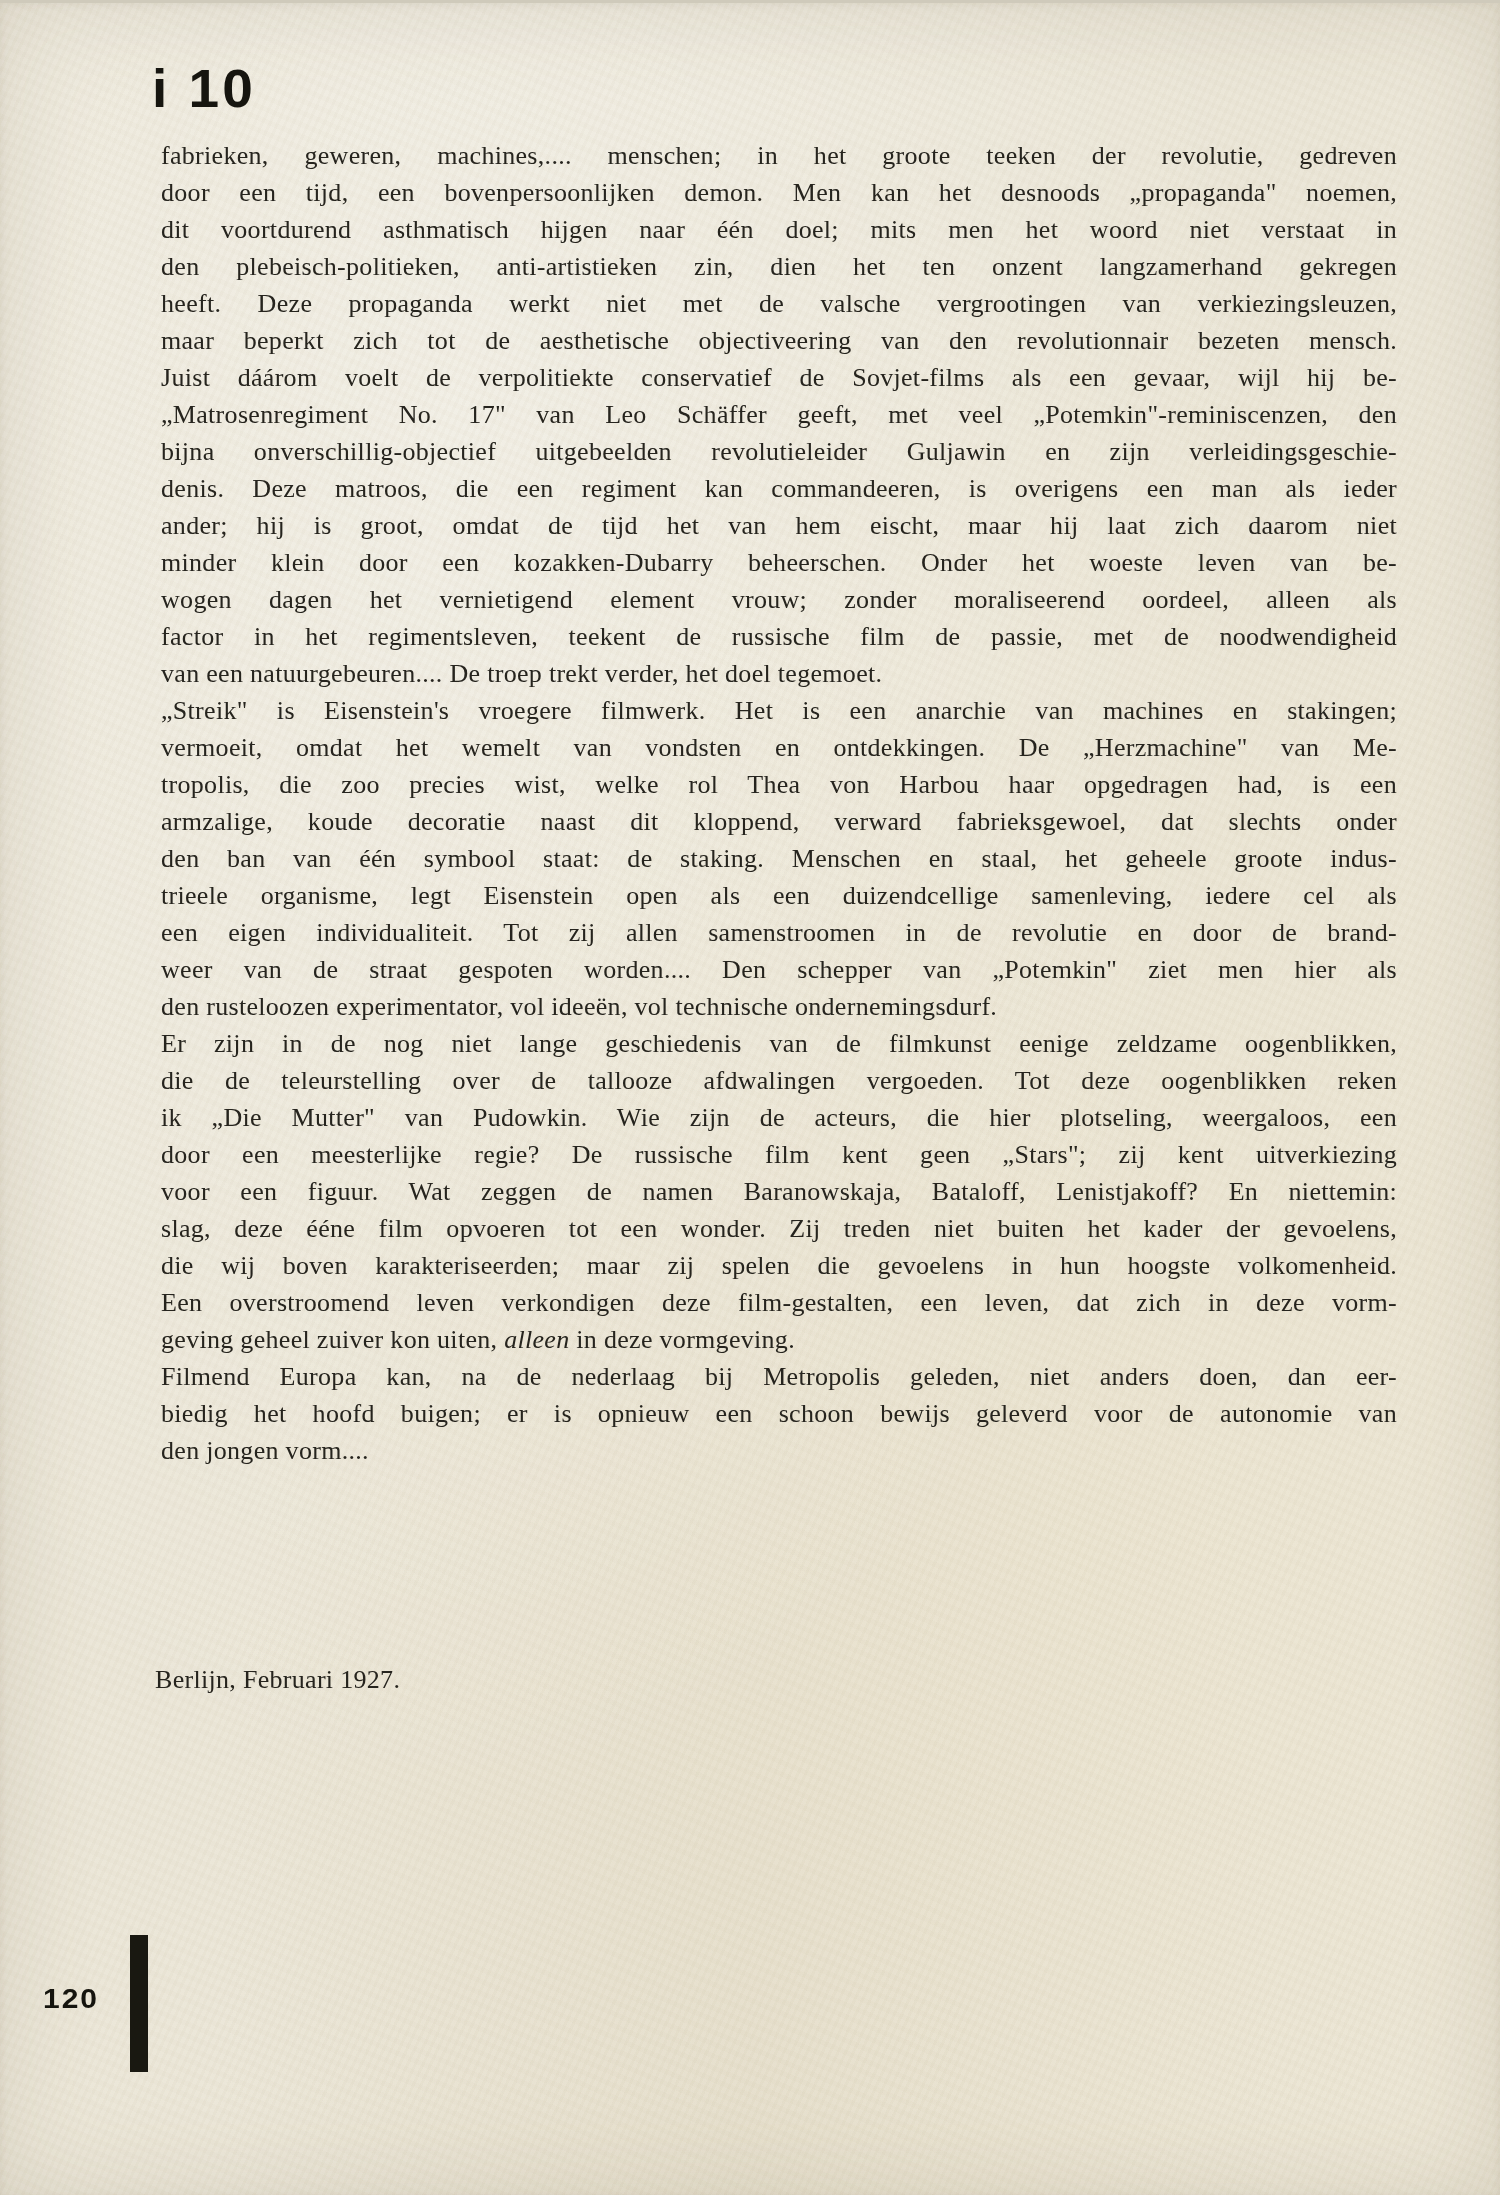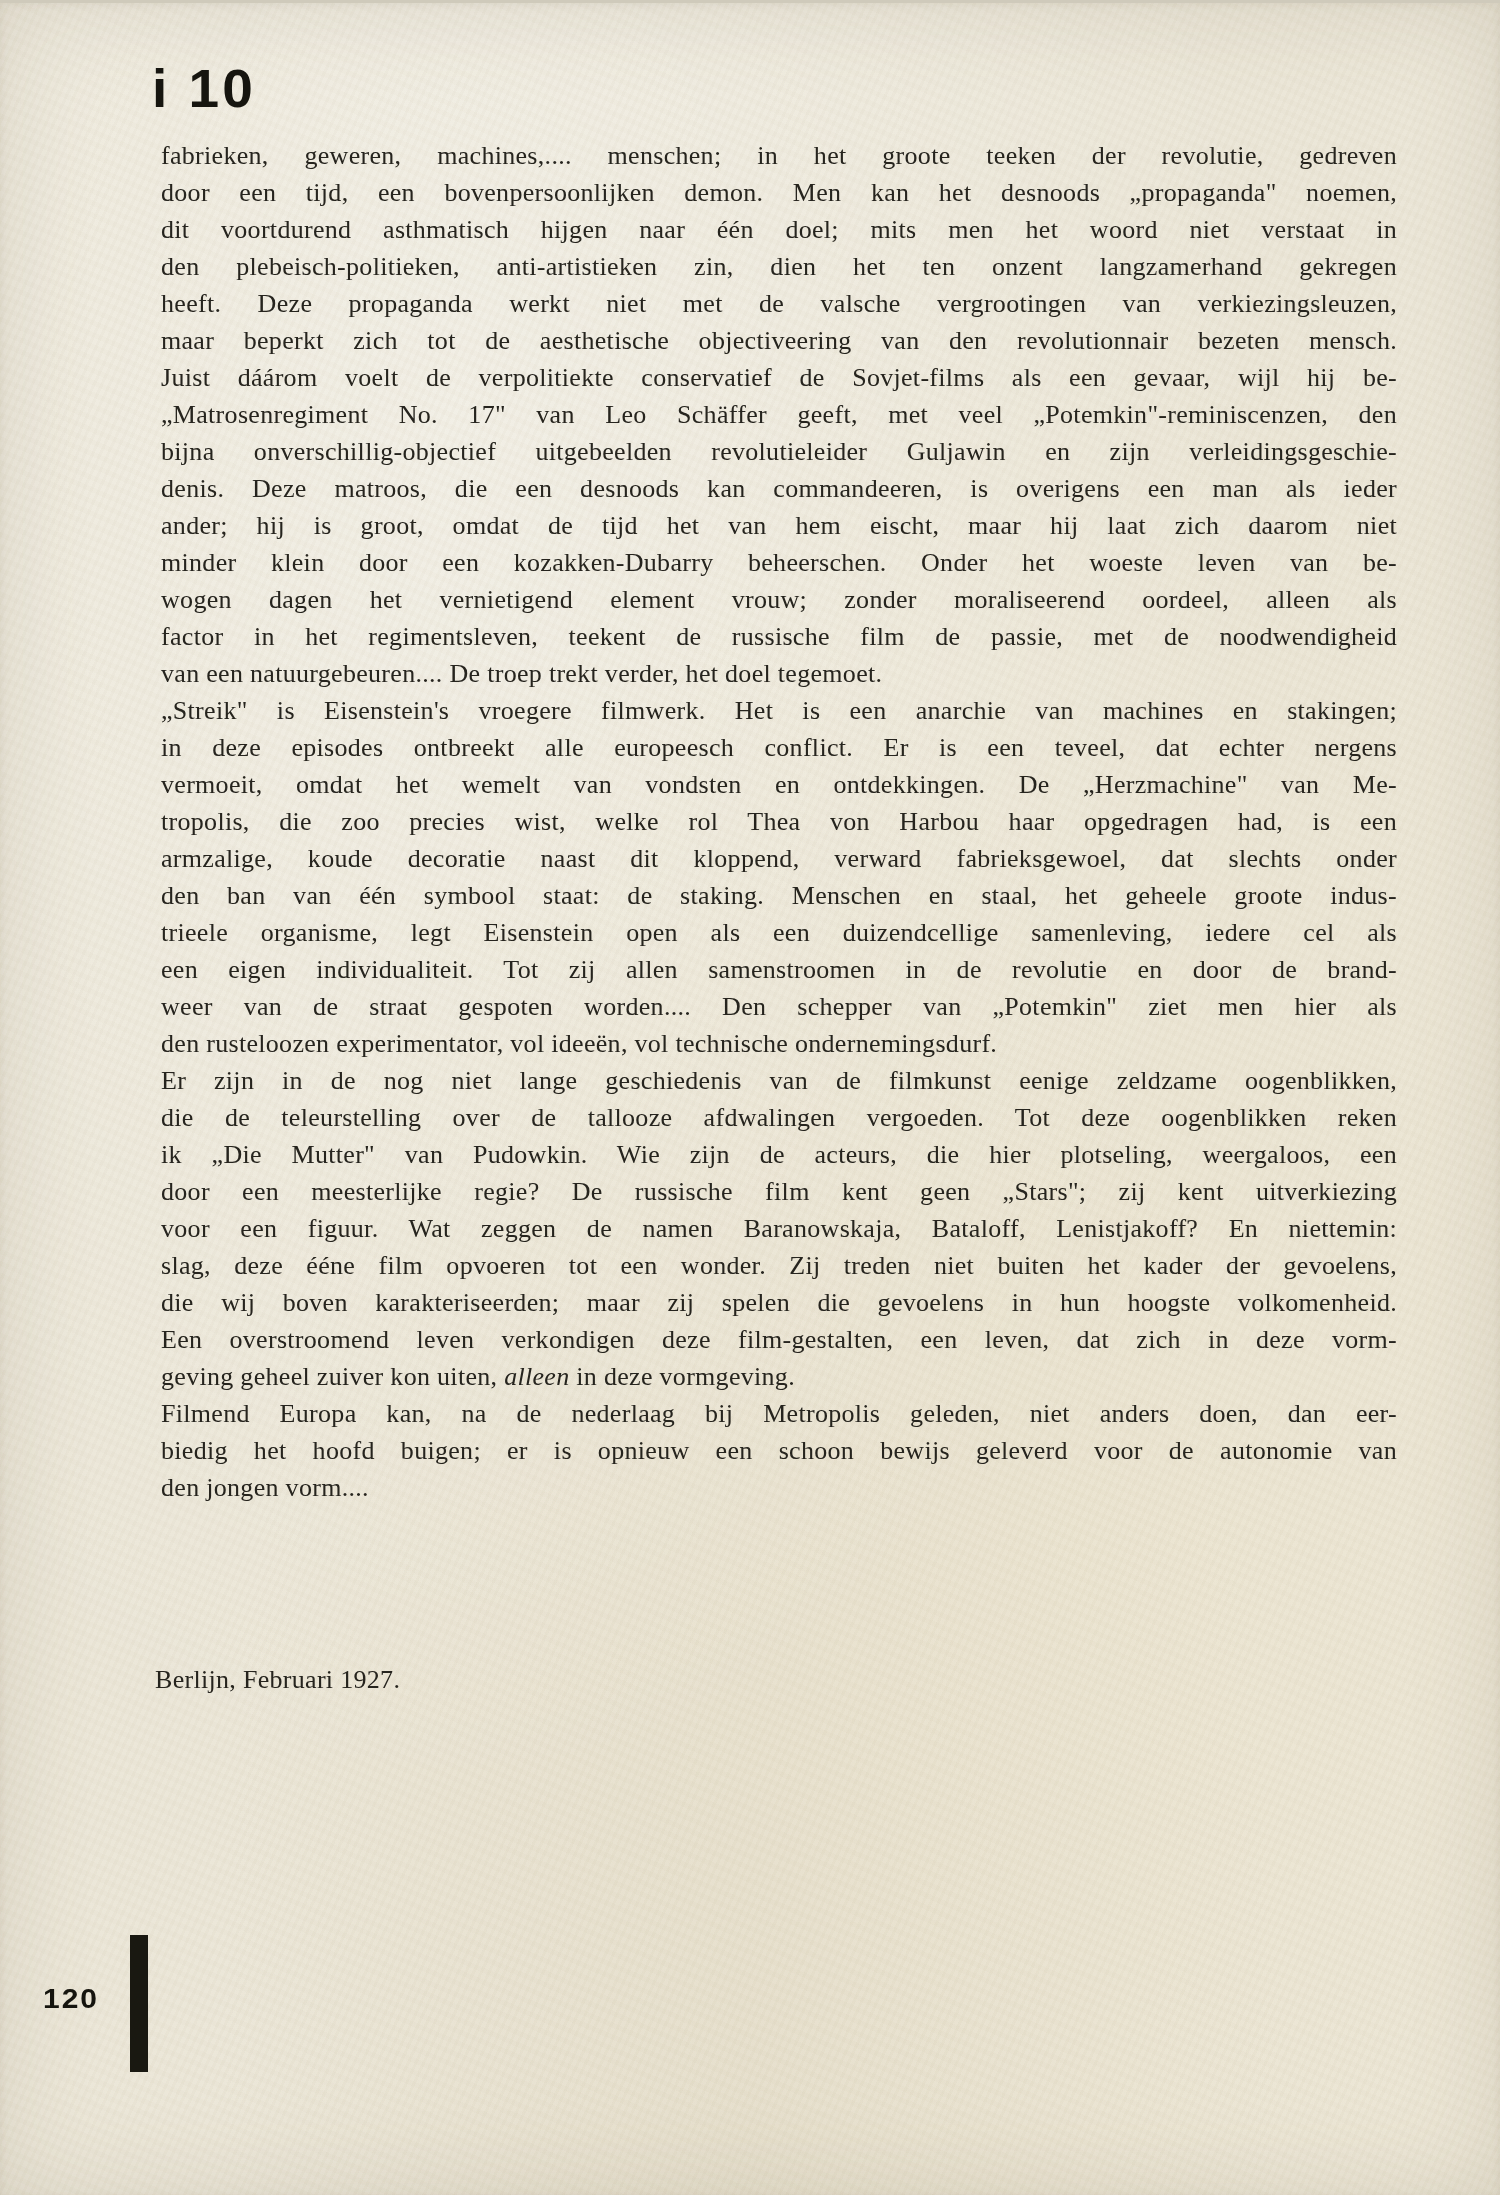--- a/index.html
+++ b/index.html
@@ -112,28 +112,27 @@
   <div class="article">
       <div class="line"><span>fabrieken, geweren, machines,.... menschen; in het groote teeken der revolutie, gedreven</span></div>
       <div class="line"><span>door een tijd, een bovenpersoonlijken demon. Men kan het desnoods „propaganda" noemen,</span></div>
       <div class="line"><span>dit voortdurend asthmatisch hijgen naar één doel; mits men het woord niet verstaat in</span></div>
       <div class="line"><span>den plebeisch-politieken, anti-artistieken zin, dien het ten onzent langzamerhand gekregen</span></div>
       <div class="line"><span>heeft. Deze propaganda werkt niet met de valsche vergrootingen van verkiezingsleuzen,</span></div>
       <div class="line"><span>maar beperkt zich tot de aesthetische objectiveering van den revolutionnair bezeten mensch.</span></div>
       <div class="line"><span>Juist dáárom voelt de verpolitiekte conservatief de Sovjet-films als een gevaar, wijl hij be-</span></div>
       <div class="line"><span>„Matrosenregiment No. 17" van Leo Schäffer geeft, met veel „Potemkin"-reminiscenzen, den</span></div>
       <div class="line"><span>bijna onverschillig-objectief uitgebeelden revolutieleider Guljawin en zijn verleidingsgeschie-</span></div>
-      <div class="line"><span>denis. Deze matroos, die een desnoods kan commandeeren, is overigens een man als ieder</span></div>
+      <div class="line"><span>denis. Deze matroos, die een regiment kan commandeeren, is overigens een man als ieder</span></div>
       <div class="line"><span>ander; hij is groot, omdat de tijd het van hem eischt, maar hij laat zich daarom niet</span></div>
       <div class="line"><span>minder klein door een kozakken-Dubarry beheerschen. Onder het woeste leven van be-</span></div>
       <div class="line"><span>wogen dagen het vernietigend element vrouw; zonder moraliseerend oordeel, alleen als</span></div>
       <div class="line"><span>factor in het regimentsleven, teekent de russische film de passie, met de noodwendigheid</span></div>
       <div class="line short"><span>van een natuurgebeuren.... De troep trekt verder, het doel tegemoet.</span></div>
       <div class="line"><span>„Streik" is Eisenstein's vroegere filmwerk. Het is een anarchie van machines en stakingen;</span></div>
-      <div class="line"><span>in deze episodes ontbreekt alle europeesch conflict. Er is een teveel, dat echter nergens</span></div>
       <div class="line"><span>vermoeit, omdat het wemelt van vondsten en ontdekkingen. De „Herzmachine" van Me-</span></div>
       <div class="line"><span>tropolis, die zoo precies wist, welke rol Thea von Harbou haar opgedragen had, is een</span></div>
       <div class="line"><span>armzalige, koude decoratie naast dit kloppend, verward fabrieksgewoel, dat slechts onder</span></div>
       <div class="line"><span>den ban van één symbool staat: de staking. Menschen en staal, het geheele groote indus-</span></div>
       <div class="line"><span>trieele organisme, legt Eisenstein open als een duizendcellige samenleving, iedere cel als</span></div>
       <div class="line"><span>een eigen individualiteit. Tot zij allen samenstroomen in de revolutie en door de brand-</span></div>
       <div class="line"><span>weer van de straat gespoten worden.... Den schepper van „Potemkin" ziet men hier als</span></div>
       <div class="line short"><span>den rusteloozen experimentator, vol ideeën, vol technische ondernemingsdurf.</span></div>
       <div class="line"><span>Er zijn in de nog niet lange geschiedenis van de filmkunst eenige zeldzame oogenblikken,</span></div>
       <div class="line"><span>die de teleurstelling over de tallooze afdwalingen vergoeden. Tot deze oogenblikken reken</span></div>

